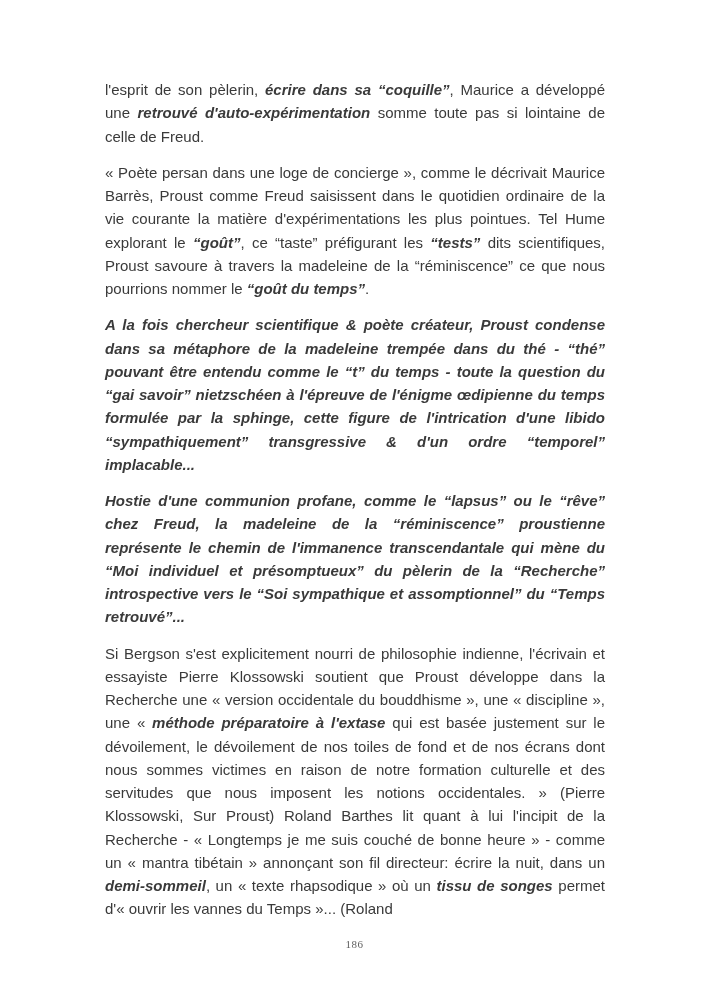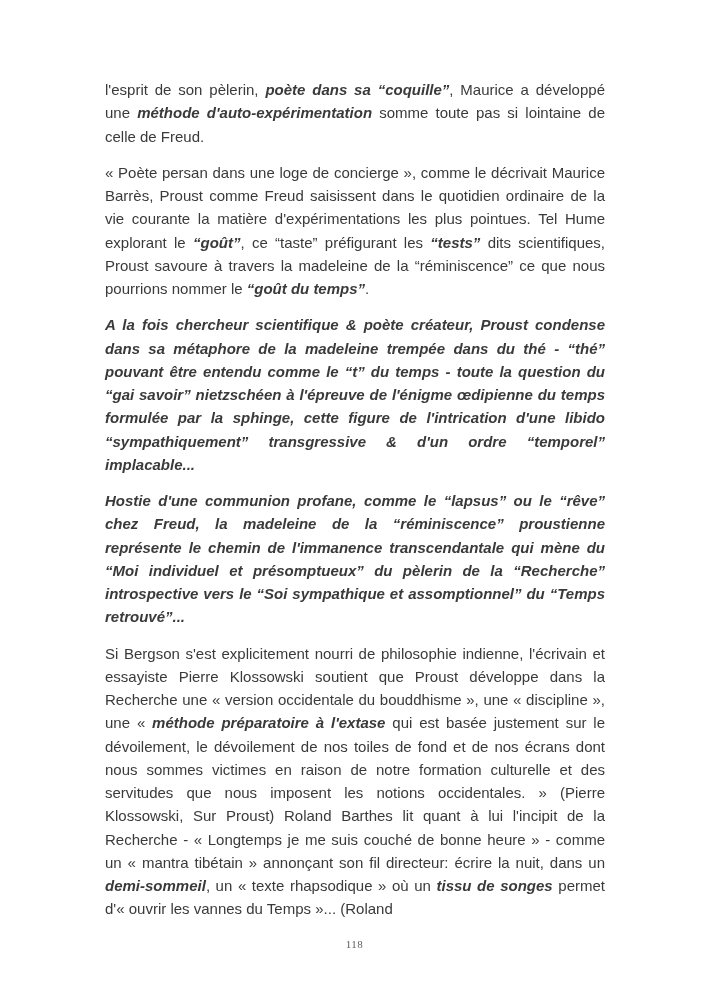--- a/index.html
+++ b/index.html
@@ -41,20 +41,20 @@
     font-size: 11px;
     color: #5f5f5f;
     letter-spacing: 0.5px;
   }
 </style>
 </head>
 <body>
 
 <div class="page">
   <div class="text-block">
-    <p><span>l'esprit de son pèlerin, </span><span class="bi">poète dans sa “coquille”</span><span>, Maurice a développé une </span><span class="bi">méthode d'auto-expérimentation</span><span> somme toute pas si lointaine de celle de Freud.</span></p>
+    <p><span>l'esprit de son pèlerin, </span><span class="bi">écrire dans sa “coquille”</span><span>, Maurice a développé une </span><span class="bi">retrouvé d'auto-expérimentation</span><span> somme toute pas si lointaine de celle de Freud.</span></p>
     <p><span class="i">« Poète persan dans une loge de concierge »</span><span>, comme le décrivait Maurice Barrès, Proust comme Freud saisissent dans le quotidien ordinaire de la vie courante la matière d'</span><span class="i">expérimentations</span><span> les plus pointues. Tel Hume explorant le </span><span class="bi">“goût”</span><span>, ce </span><span class="i">“taste”</span><span> préfigurant les </span><span class="bi">“tests”</span><span> dits scientifiques, Proust savoure à travers la </span><span class="i">madeleine de la “réminiscence”</span><span> ce que nous pourrions nommer le </span><span class="bi">“goût du temps”</span><span>.</span></p>
     <p><span class="bi">A la fois chercheur scientifique &amp; poète créateur, Proust condense dans sa métaphore de la madeleine trempée dans du thé - “thé” pouvant être entendu comme le “t” du temps - toute la question du “gai savoir” nietzschéen à l'épreuve de l'énigme œdipienne du temps formulée par la sphinge, cette figure de l'intrication d'une libido “sympathiquement” transgressive &amp; d'un ordre “temporel” implacable...</span></p>
     <p><span class="bi">Hostie d'une communion profane, comme le “lapsus” ou le “rêve” chez Freud, la madeleine de la “réminiscence” proustienne représente le chemin de l'immanence transcendantale qui mène du “Moi individuel et présomptueux” du pèlerin de la “Recherche” introspective vers le “Soi sympathique et assomptionnel” du “Temps retrouvé”...</span></p>
     <p><span>Si Bergson s'est explicitement nourri de </span><span class="i">philosophie indienne</span><span>, l'écrivain et essayiste Pierre Klossowski soutient que Proust développe dans la Recherche une « </span><span class="i">version occidentale du bouddhisme</span><span> », une « </span><span class="i">discipline</span><span> », une « </span><span class="bi">méthode préparatoire à l'extase</span><span class="i"> qui est basée justement sur le dévoilement, le dévoilement de nos toiles de fond et de nos écrans dont nous sommes victimes en raison de notre formation culturelle et des servitudes que nous imposent les notions occidentales. »</span><span> (Pierre Klossowski, </span><span class="i">Sur Proust</span><span>) Roland Barthes lit quant à lui l'incipit de la Recherche - « </span><span class="i">Longtemps je me suis couché de bonne heure</span><span> » - comme un « </span><span class="i">mantra tibétain</span><span> » annonçant son fil directeur: écrire la </span><span class="i">nuit</span><span>, dans un </span><span class="bi">demi-sommeil</span><span>, un « </span><span class="i">texte rhapsodique</span><span> » où un </span><span class="bi">tissu de songes</span><span> permet d'</span><span class="i">« ouvrir les vannes du Temps »</span><span>... (Roland</span></p>
   </div>
-  <div class="page-number">118</div>
+  <div class="page-number">186</div>
 </div>
 
 </body></html>

